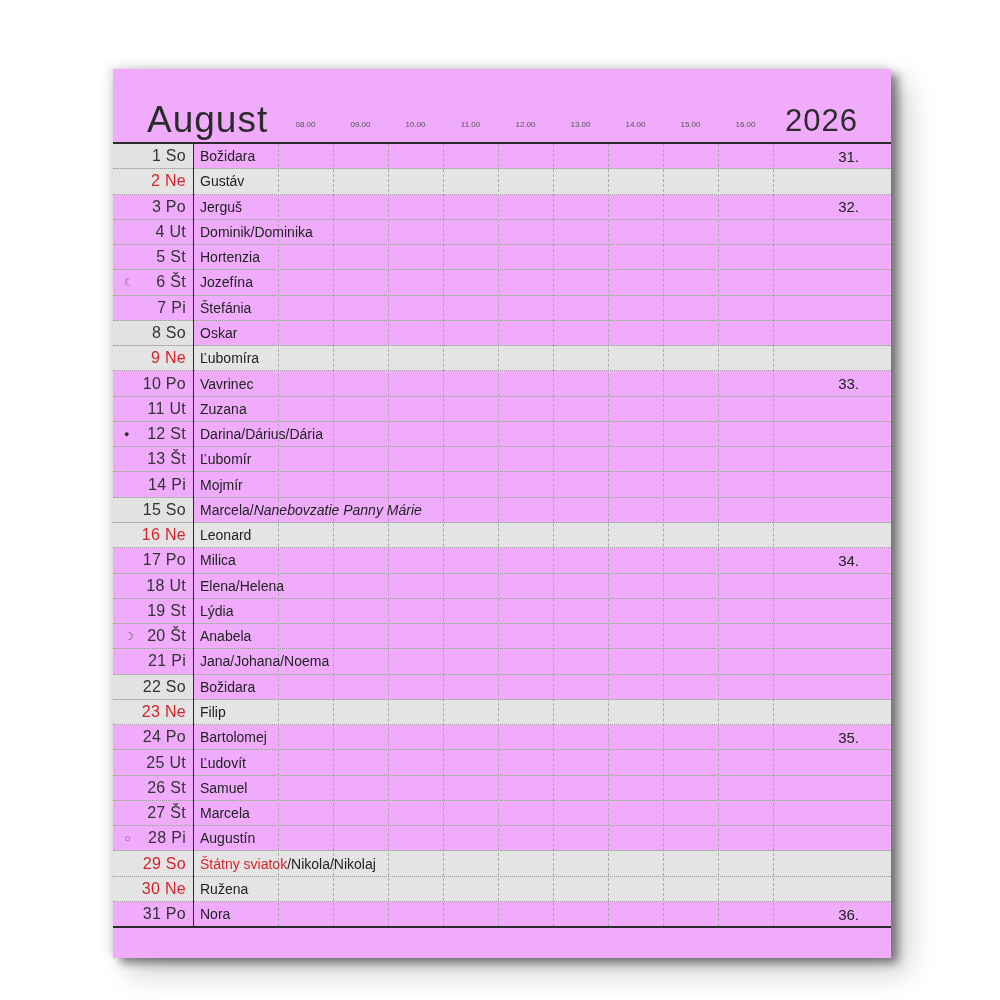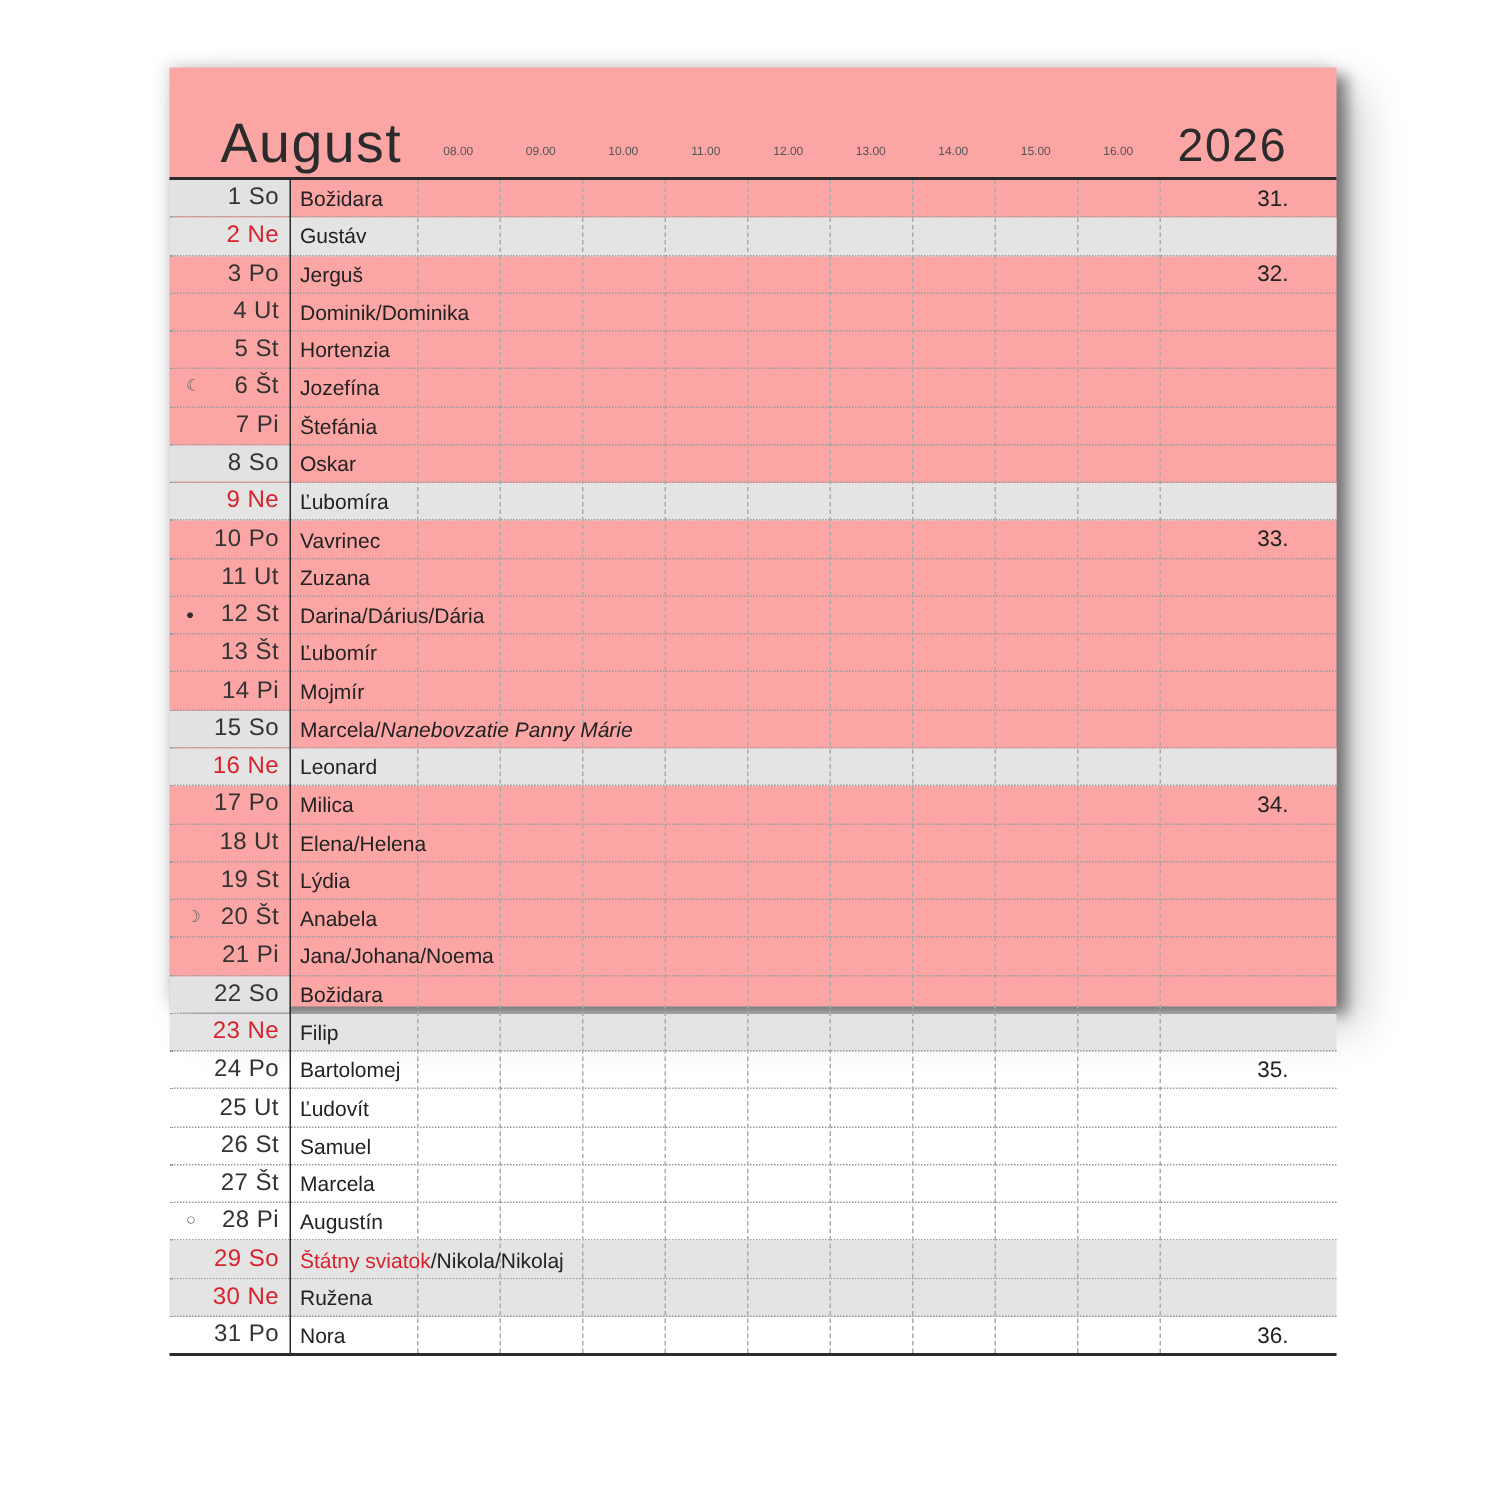--- a/index.html
+++ b/index.html
@@ -9,22 +9,22 @@
     --dash:#ababab;
     --dot:#9a9a9a;
   }
   html,body{margin:0;padding:0;}
   body{
     width:1000px;height:1000px;position:relative;background:#ffffff;
     font-family:"Liberation Sans","DejaVu Sans",sans-serif;
     overflow:hidden;
   }
   .page{
-    position:absolute;left:113px;top:45px;width:778px;height:626px;
-    background:#fca5a5;
+    position:absolute;left:113px;top:69px;width:778px;height:889px;
+    background:#f0abfc;
     box-shadow:-4px -3px 9px rgba(0,0,0,.10),
                7px 5px 9px rgba(0,0,0,.45),
                16px 14px 28px rgba(0,0,0,.20);
   }
   
   .header{position:absolute;top:0;left:0;right:0;height:73px;}
   .month{
     position:absolute;left:34px;bottom:4px;
     font-size:37px;font-weight:300;color:var(--ink);letter-spacing:1px;line-height:1;
   }

